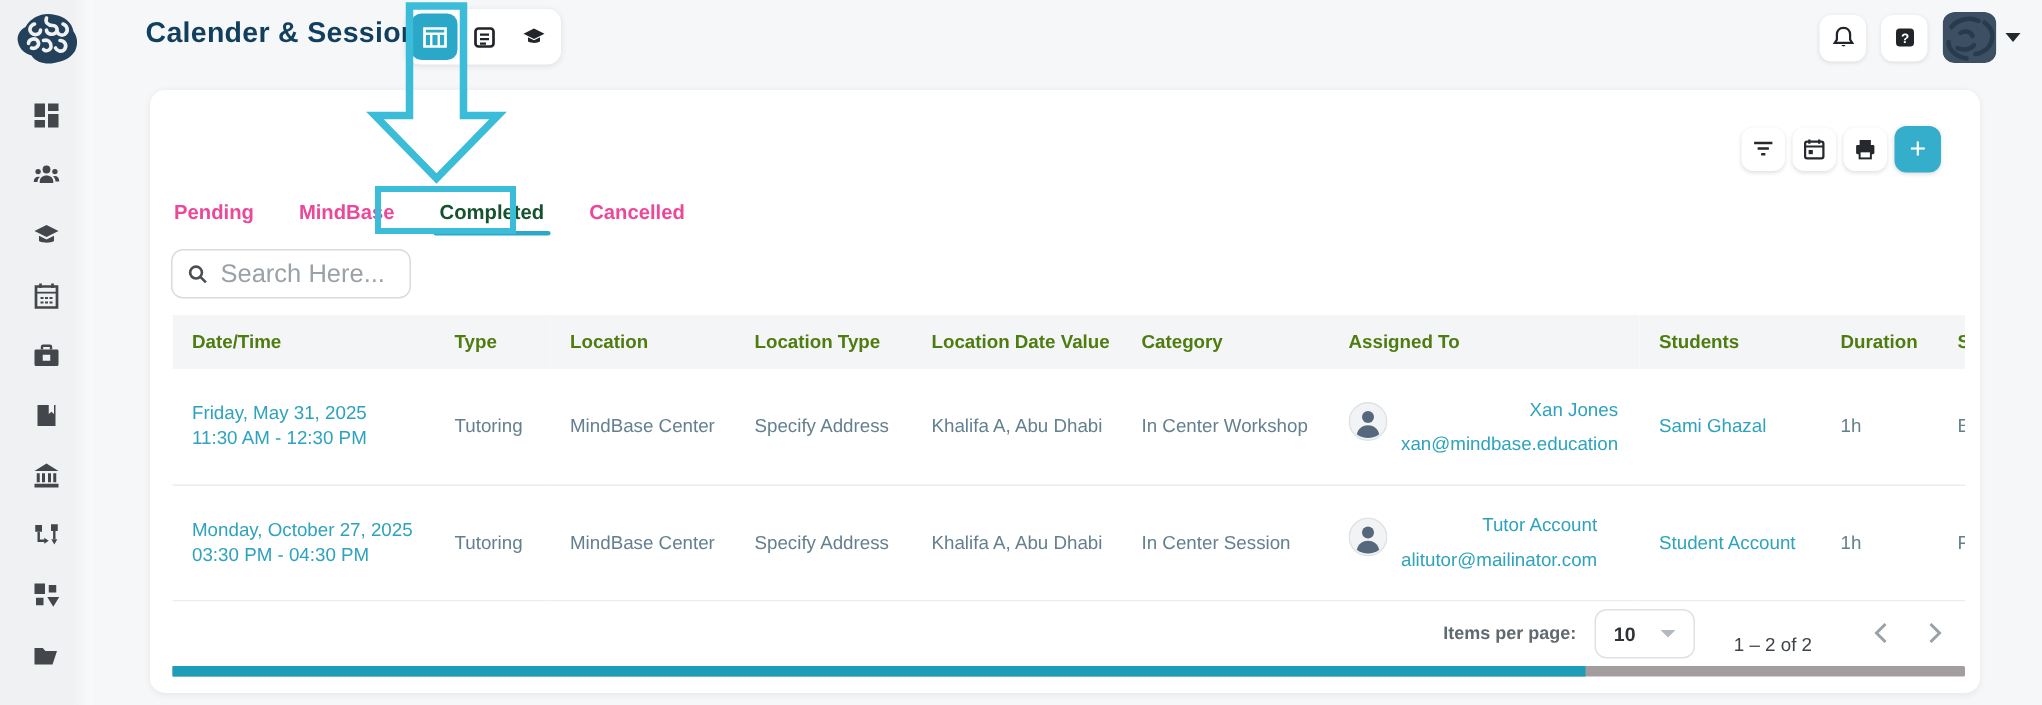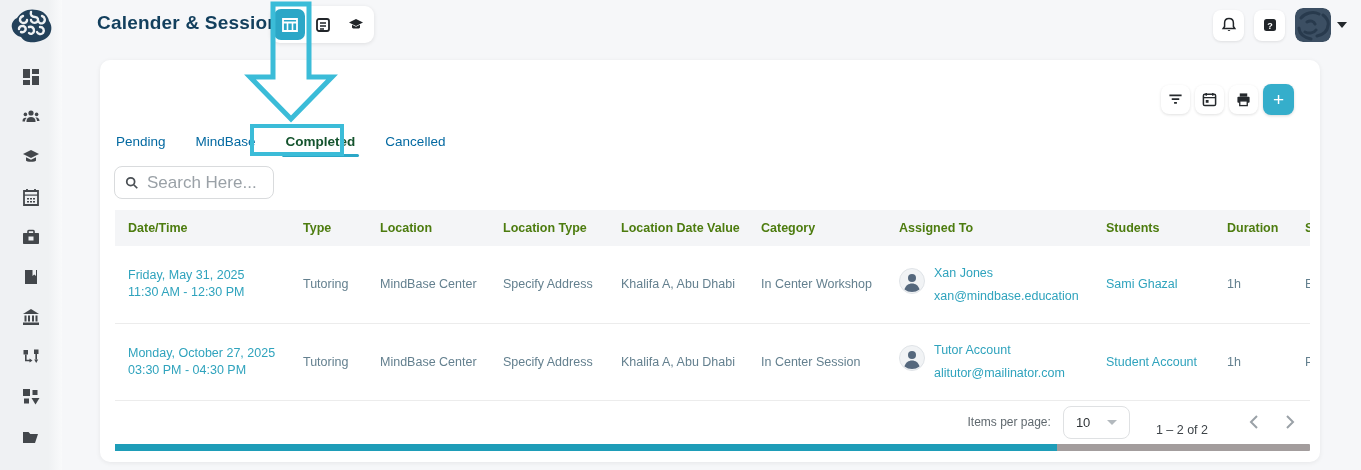--- a/index.html
+++ b/index.html
@@ -46,21 +46,21 @@
   .card {
     position:absolute; left:100px; top:60px; width:1220px; height:402px;
     background:#fff; border-radius:10px; box-shadow:0 1px 5px rgba(0,0,0,.07);
   }
   .card-toolbar { position:absolute; right:26px; top:24px; display:flex; align-items:center; gap:5px; }
   .tool-btn { width:29px; height:29px; background:#fff; border-radius:8px; box-shadow:0 1px 3px rgba(0,0,0,.12); display:flex; align-items:center; justify-content:center; cursor:pointer; }
   .tool-btn svg { width:15px; height:15px; fill:#25292d; }
   .add-btn { width:31px; height:31px; background:#35aecb; border-radius:8px; color:#fff; font-size:19px; line-height:1; display:flex; align-items:center; justify-content:center; cursor:pointer; box-shadow:0 1px 3px rgba(0,0,0,.15); }
 
   .tabs { position:absolute; left:14px; top:70px; display:flex; align-items:flex-end; gap:26px; font-size:13.5px; }
-  .tab { color:#0369a1; padding:4px 2px 8px; cursor:pointer; position:relative; }
+  .tab { color:#ec4899; padding:4px 2px 8px; cursor:pointer; position:relative;font-weight:bold; }
   .tab.active { color:#14532d; font-weight:bold; }
   .tab.active::after { content:""; position:absolute; left:-2px; right:-2px; bottom:0; height:3px; background:#2ba7c7; border-radius:2px; }
 
   .search-box {
     position:absolute; left:14px; top:106px; width:160px; height:33px;
     border:1px solid #d9dbdd; border-radius:8px; background:#fff;
     display:flex; align-items:center; gap:8px; padding:0 10px;
   }
   .search-box svg { width:14px; height:14px; stroke:#4a4f54; fill:none; stroke-width:2; flex:none; }
   .search-input { border:none; outline:none; width:110px; font-size:17px; color:#3d4144; font-family:"Liberation Sans",sans-serif; background:transparent; }
@@ -73,26 +73,26 @@
     height:36px; background:#f4f5f7; text-align:left; font-size:12.5px; font-weight:bold; color:#4d7c0f;
     padding:0 0 0 13px; white-space:nowrap;
   }
   tbody td { height:77px; font-size:12.5px; color:#64808f; padding:0 4px 0 13px; border-bottom:1px solid #ececec; vertical-align:middle; white-space:nowrap; }
   .c1{width:175px}.c2{width:77px}.c3{width:123px}.c4{width:118px}.c5{width:140px}
   .c6{width:138px}.c7{width:207px}.c8{width:121px}.c9{width:78px}.c10{width:70px}
   .teal { color:#2fa3bd; }
   .date-cell div { line-height:17px; }
   .assigned { display:flex; align-items:flex-start; gap:9px; }
   .assigned .p-avatar { flex:none; width:26px; height:26px; margin-top:2px; }
-  .assigned .lines { display:flex; flex-direction:column; gap:9px; font-size:12.5px; }
+  .assigned .lines { display:flex; flex-direction:column; gap:9px; font-size:12.5px;align-items:flex-end; }
 
   
   .paginator { position:absolute; right:12px; top:340px; height:44px; display:flex; align-items:center; gap:0; font-size:12px; color:#60696f; }
-  .pp-label { margin-right:12px; }
-  .page-size { width:67px; height:33px; border:1px solid #dfe1e3; border-radius:8px; display:flex; align-items:center; justify-content:space-between; padding:0 12px; cursor:pointer; background:#fff; }
+  .pp-label { margin-right:12px;font-weight:bold; }
+  .page-size { width:67px; height:33px; border:1px solid #dfe1e3; border-radius:8px; display:flex; align-items:center; justify-content:space-between; padding:0 12px; cursor:pointer; background:#fff;font-weight:bold; }
   .page-size .val { font-size:13px; color:#2f3437; }
   .page-size .tri { width:0; height:0; border-left:5px solid transparent; border-right:5px solid transparent; border-top:5px solid #b3b9be; }
   .range { margin:16px 28px 0 26px; font-size:12.5px; color:#3e4449; }
   .pg-btn { width:36px; height:36px; display:flex; align-items:center; justify-content:center; color:#9aa1a7; font-size:16px; cursor:pointer; user-select:none; }
 
   
   .hscroll { position:absolute; left:15px; top:384px; width:1195px; height:7px; background:#a39d9d; border-radius:1px; }
   .hscroll .thumb { position:absolute; left:0; top:0; width:942px; height:7px; background:#1e9db8; }
 
   

